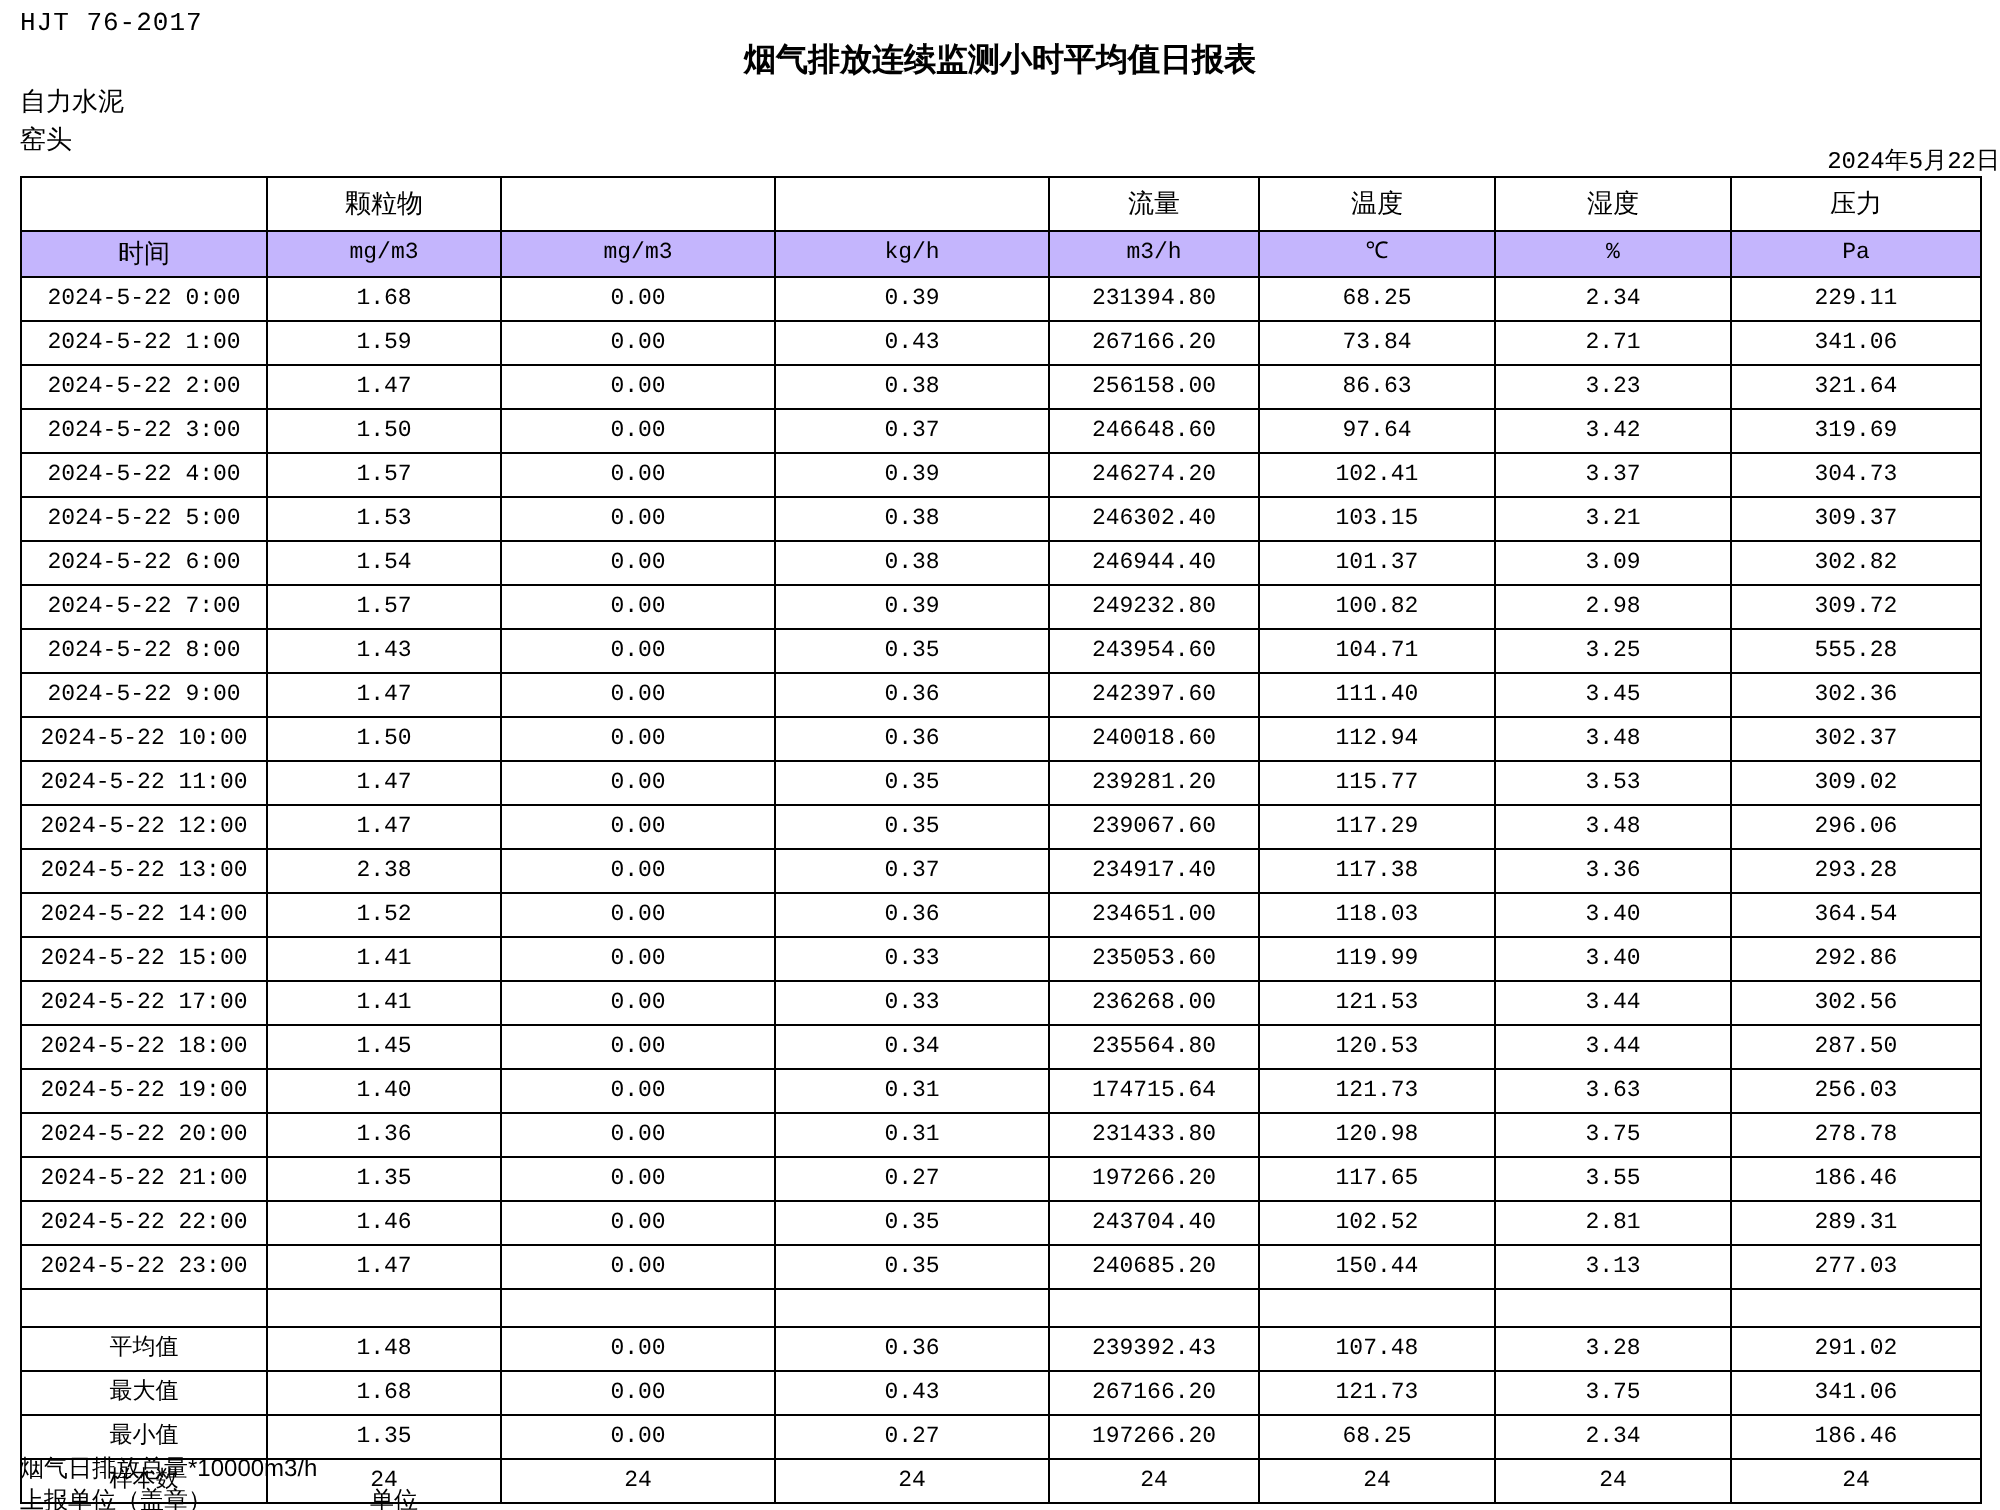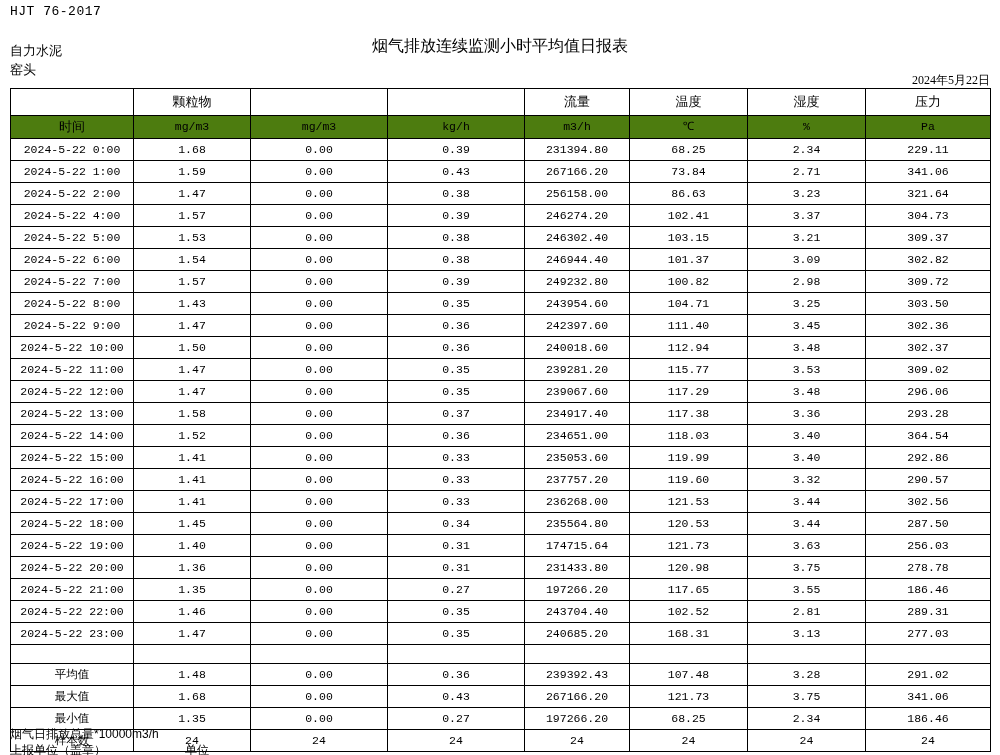--- a/index.html
+++ b/index.html
@@ -25,47 +25,47 @@
     position: absolute;
     left: 10px;
     top: 4px;
     font-family: "Liberation Mono", monospace;
     font-size: 13px;
     letter-spacing: 0.5px;
   }
   .doc-title {
     position: absolute;
     left: 0;
-    top: 36px;
+    top: 20px;
     width: 1000px;
     text-align: center;
     font-family: "Liberation Sans", sans-serif;
-    font-weight: normal;
+    font-weight: bold;
     font-size: 16px;
   }
   .company {
     position: absolute;
     left: 10px;
     top: 42px;
     font-family: "Liberation Sans", sans-serif;
     font-size: 13px;
     text-align: center;
   }
   .site {
     position: absolute;
     left: 10px;
     top: 61px;
     font-family: Liberation Mono, monospace;
     font-size: 13px;
   }
   .report-date {
     position: absolute;
-    right: 10px;
+    right: 0;
     top: 72px;
-    font-family: Liberation Serif, serif;
+    font-family: Liberation Mono, monospace;
     font-size: 12px;
   }
   table.main {
     position: absolute;
     left: 10px;
     top: 88px;
     width: 980px;
     border-collapse: collapse;
     table-layout: fixed;
   }
@@ -81,21 +81,21 @@
     overflow: hidden;
     white-space: nowrap;
   }
   table.main tr.group-row td {
     height: 26px;
     line-height: 26px;
     font-family: "Liberation Sans", sans-serif;
     font-size: 13px;
   }
   table.main tr.unit-row td {
-    background: #4d7c0f;
+    background: #c4b5fd;
     height: 22px;
     line-height: 22px;
     margin-top: 44px;
   }
   table.main tr.unit-row td.time-hdr {
     font-family: "Liberation Sans", sans-serif;
     font-size: 13px;
   }
   table.main td.blank-row {
     height: 18px;
@@ -199,20 +199,30 @@
         <td class="cell-time">2024-5-22 2:00</td>
         <td>1.47</td>
         <td>0.00</td>
         <td>0.38</td>
         <td>256158.00</td>
         <td>86.63</td>
         <td>3.23</td>
         <td>321.64</td>
       </tr>
       <tr>
+        <td class="cell-time">2024-5-22 3:00</td>
+        <td>1.50</td>
+        <td>0.00</td>
+        <td>0.37</td>
+        <td>246648.60</td>
+        <td>97.64</td>
+        <td>3.42</td>
+        <td>319.69</td>
+      </tr>
+      <tr>
         <td class="cell-time">2024-5-22 4:00</td>
         <td>1.57</td>
         <td>0.00</td>
         <td>0.39</td>
         <td>246274.20</td>
         <td>102.41</td>
         <td>3.37</td>
         <td>304.73</td>
       </tr>
       <tr>
@@ -246,21 +256,21 @@
         <td>309.72</td>
       </tr>
       <tr>
         <td class="cell-time">2024-5-22 8:00</td>
         <td>1.43</td>
         <td>0.00</td>
         <td>0.35</td>
         <td>243954.60</td>
         <td>104.71</td>
         <td>3.25</td>
-        <td>303.50</td>
+        <td>555.28</td>
       </tr>
       <tr>
         <td class="cell-time">2024-5-22 9:00</td>
         <td>1.47</td>
         <td>0.00</td>
         <td>0.36</td>
         <td>242397.60</td>
         <td>111.40</td>
         <td>3.45</td>
         <td>302.36</td>
@@ -290,21 +300,21 @@
         <td>1.47</td>
         <td>0.00</td>
         <td>0.35</td>
         <td>239067.60</td>
         <td>117.29</td>
         <td>3.48</td>
         <td>296.06</td>
       </tr>
       <tr>
         <td class="cell-time">2024-5-22 13:00</td>
-        <td>1.58</td>
+        <td>2.38</td>
         <td>0.00</td>
         <td>0.37</td>
         <td>234917.40</td>
         <td>117.38</td>
         <td>3.36</td>
         <td>293.28</td>
       </tr>
       <tr>
         <td class="cell-time">2024-5-22 14:00</td>
         <td>1.52</td>
@@ -319,30 +329,20 @@
         <td class="cell-time">2024-5-22 15:00</td>
         <td>1.41</td>
         <td>0.00</td>
         <td>0.33</td>
         <td>235053.60</td>
         <td>119.99</td>
         <td>3.40</td>
         <td>292.86</td>
       </tr>
       <tr>
-        <td class="cell-time">2024-5-22 16:00</td>
-        <td>1.41</td>
-        <td>0.00</td>
-        <td>0.33</td>
-        <td>237757.20</td>
-        <td>119.60</td>
-        <td>3.32</td>
-        <td>290.57</td>
-      </tr>
-      <tr>
         <td class="cell-time">2024-5-22 17:00</td>
         <td>1.41</td>
         <td>0.00</td>
         <td>0.33</td>
         <td>236268.00</td>
         <td>121.53</td>
         <td>3.44</td>
         <td>302.56</td>
       </tr>
       <tr>
@@ -394,21 +394,21 @@
         <td>102.52</td>
         <td>2.81</td>
         <td>289.31</td>
       </tr>
       <tr>
         <td class="cell-time">2024-5-22 23:00</td>
         <td>1.47</td>
         <td>0.00</td>
         <td>0.35</td>
         <td>240685.20</td>
-        <td>168.31</td>
+        <td>150.44</td>
         <td>3.13</td>
         <td>277.03</td>
       </tr>
 
       <tr>
         <td class="blank-row"></td>
         <td class="blank-row"></td>
         <td class="blank-row"></td>
         <td class="blank-row"></td>
         <td class="blank-row"></td>

